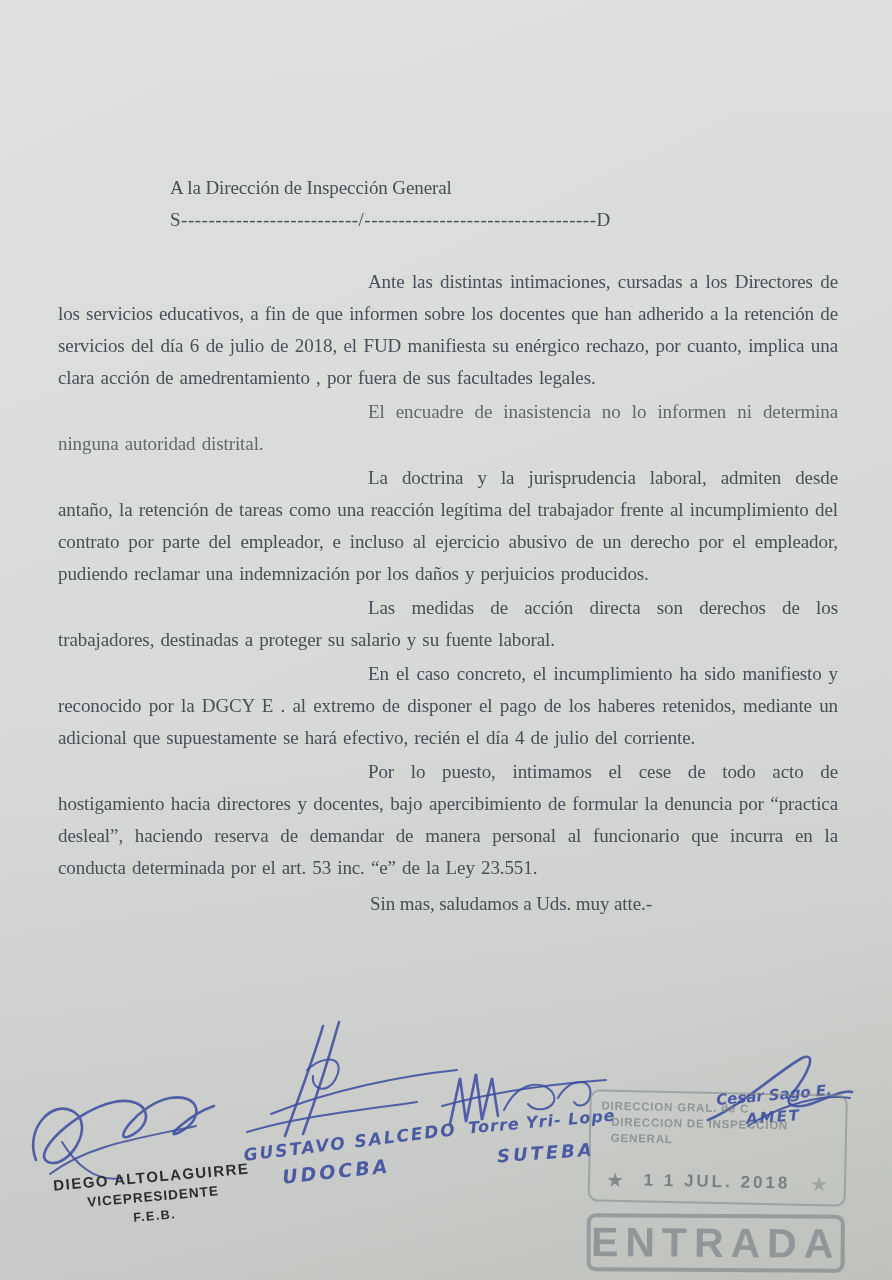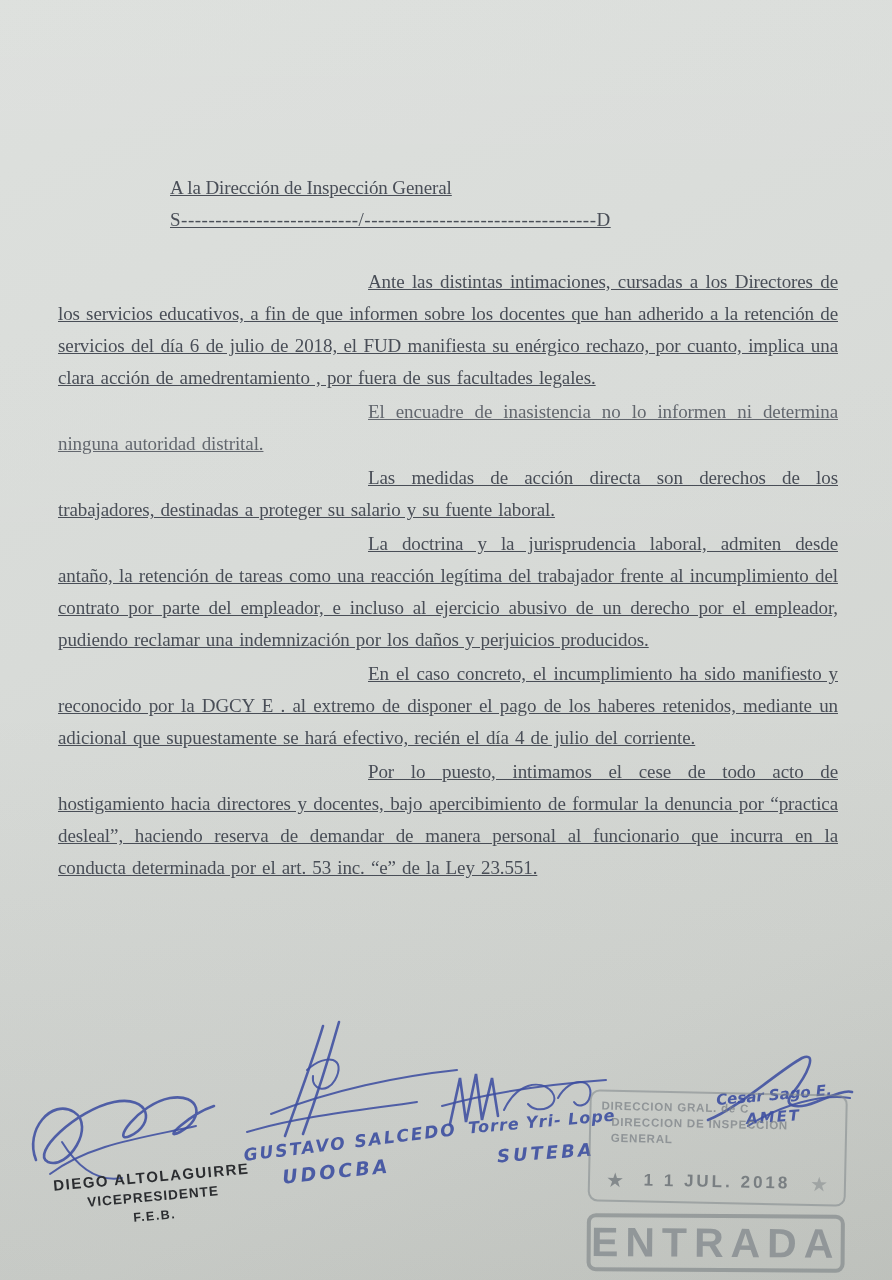--- a/index.html
+++ b/index.html
@@ -11,21 +11,20 @@
     font-family:"Liberation Serif", serif;
   }
   .vignette{
     position:absolute; inset:0; pointer-events:none;
     background:linear-gradient(to bottom, rgba(255,255,255,0.05) 0%, rgba(0,0,0,0) 55%, rgba(40,45,40,0.07) 100%);
   }
   .letter{
     position:absolute; left:58px; top:172px; width:780px;
     color:#494e57; font-size:19px; line-height:32px;
     letter-spacing:-0.1px;
-    text-decoration:underline;
   }
   .recipient{ margin-left:112px; }
   .recipient div{ line-height:32px; }
   .salutation{ letter-spacing:0.5px; }
   .body-text{ margin-top:30px; }
   .body-text p{
     text-align:justify; text-align-last:left;
     text-indent:310px; margin-bottom:2px;
     word-spacing:1.5px;
   }
@@ -91,25 +90,26 @@
 <div class="vignette"></div>
 
 <div class="letter">
   <div class="recipient">
     <div>A la Dirección de Inspección General</div>
     <div class="salutation">S--------------------------/----------------------------------D</div>
   </div>
   <div class="body-text">
     <p>Ante las distintas intimaciones, cursadas a los Directores de los servicios educativos, a fin de que informen sobre los docentes que han adherido a la retención de servicios del día 6 de julio de 2018, el FUD manifiesta su enérgico rechazo, por cuanto, implica una clara acción de amedrentamiento , por fuera de sus facultades legales.</p>
     <p class="faded">El encuadre de inasistencia no lo  informen ni determina ninguna autoridad distrital.</p>
+    <p>La doctrina y la jurisprudencia laboral, admiten desde antaño, la retención de tareas como una reacción legítima del trabajador frente al incumplimiento del contrato por parte del empleador, e incluso al ejercicio abusivo de un derecho por el empleador, pudiendo reclamar una indemnización por los daños y perjuicios producidos.</p>
     <p>Las medidas de acción directa son derechos de los trabajadores, destinadas a proteger su salario y su fuente laboral.</p>
-    <p>La doctrina y la jurisprudencia laboral, admiten desde antaño, la retención de tareas como una reacción legítima del trabajador frente al incumplimiento del contrato por parte del empleador, e incluso al ejercicio abusivo de un derecho por el empleador, pudiendo reclamar una indemnización por los daños y perjuicios producidos.</p>
     <p>En el caso concreto, el incumplimiento ha sido manifiesto y reconocido por la DGCY E . al extremo de disponer el pago de los haberes retenidos, mediante un adicional que supuestamente se hará efectivo, recién el día 4 de julio del corriente.</p>
     <p>Por lo puesto, intimamos el cese de todo acto de hostigamiento hacia directores y docentes, bajo apercibimiento de formular la denuncia por “practica desleal”, haciendo reserva de demandar de manera personal al funcionario que incurra en la conducta determinada por el art. 53 inc. “e” de la Ley 23.551.</p>
   </div>
+  <div class="closing">Sin mas, saludamos a Uds. muy atte.-</div>
 </div>
 
 <svg class="sig" style="left:18px; top:1082px;" width="210" height="110" viewBox="0 0 210 110">
   <path class="pen" d="M18 78 C 6 48, 34 16, 56 30 C 78 44, 50 88, 30 80 C 12 72, 58 28, 96 20 C 132 13, 138 42, 112 54 C 92 63, 120 22, 152 16 C 182 11, 188 36, 162 50 C 142 60, 172 32, 196 24"></path>
   <path class="pen thin" d="M32 92 C 72 62, 124 56, 178 44"></path>
   <path class="pen thin" d="M44 60 C 60 86, 80 100, 104 96"></path>
 </svg>
 <div class="stamp-name">
   <div class="n1">DIEGO ALTOLAGUIRRE</div>
   <div class="n2">VICEPRESIDENTE</div>

